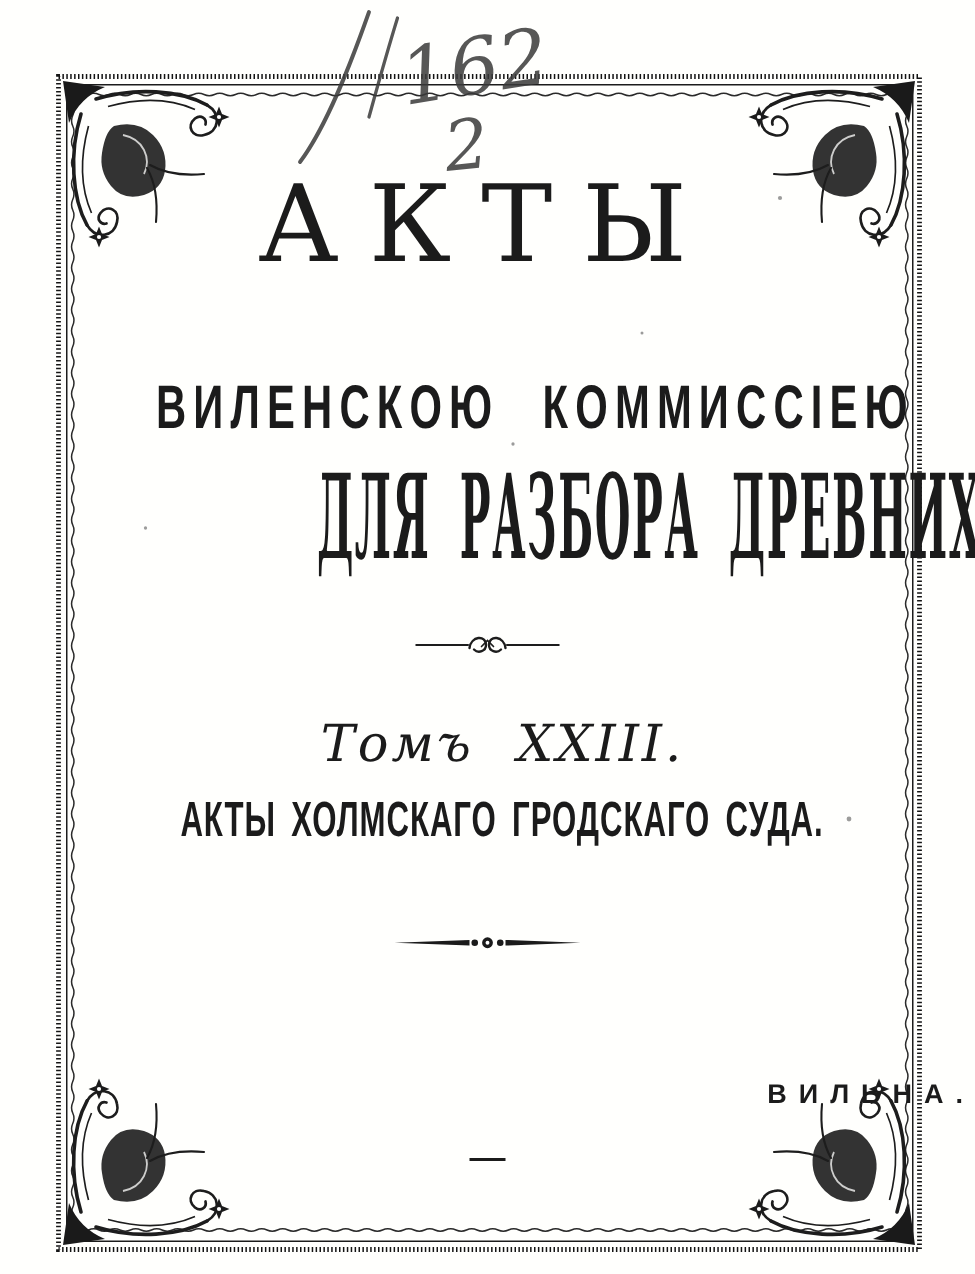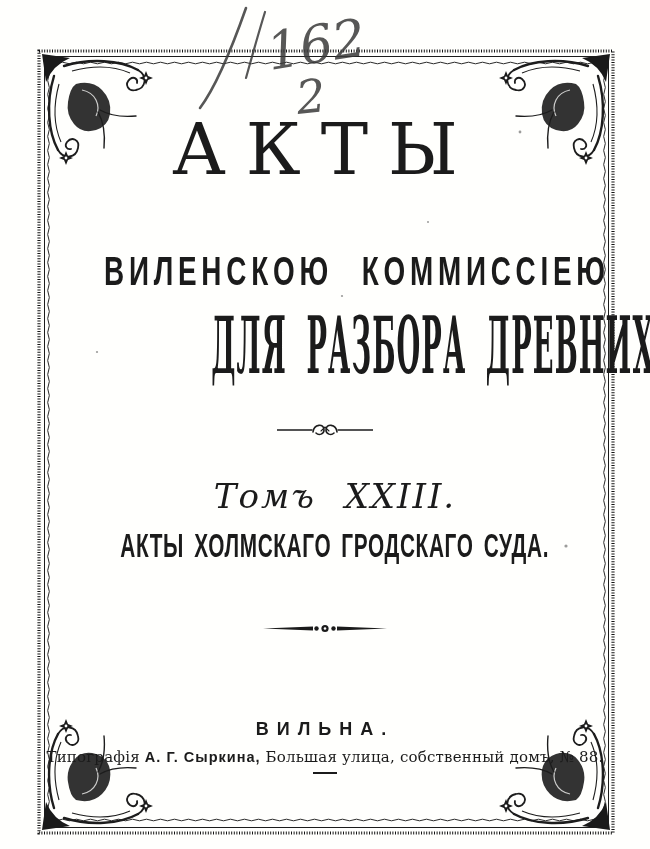--- a/index.html
+++ b/index.html
@@ -37,21 +37,21 @@
     letter-spacing:2px;word-spacing:16px;padding-left:20px;
   }
   .series{
     top:529px;font-family:"Liberation Sans",sans-serif;font-weight:bold;
     font-size:33px;line-height:1;letter-spacing:1px;word-spacing:6px;
     transform:scaleX(.63);transform-origin:50% 50%;
   }
   .divider2{position:absolute;left:50%;top:622px;margin-left:-62px;z-index:2;}
   .city{
     top:719px;font-family:"Liberation Sans",sans-serif;font-weight:bold;
-    font-size:18px;letter-spacing:8px;
+    font-size:18px;letter-spacing:8px;text-align:right;
   }
   .imprint{
     top:748px;font-size:15px;letter-spacing:.2px;
   }
   .imprint .printer{
     font-family:"Liberation Sans",sans-serif;font-weight:bold;font-size:14.5px;
     letter-spacing:1px;
   }
   .small-dash{
     position:absolute;left:50%;top:772px;margin-left:-12px;width:24px;height:0;
@@ -154,22 +154,17 @@
     <circle cx="62" cy="6.5" r="3.6" fill="#1b1b1b"></circle>
     <circle cx="53.5" cy="6.5" r="2.2" fill="#1b1b1b"></circle>
     <circle cx="70.5" cy="6.5" r="2.2" fill="#1b1b1b"></circle>
     <circle cx="47" cy="6.5" r="1.3" fill="#1b1b1b"></circle>
     <circle cx="77" cy="6.5" r="1.3" fill="#1b1b1b"></circle>
     <circle cx="62" cy="6.5" r="1.3" fill="#ffffff"></circle>
   </svg>
 
   <div class="abs txt city">ВИЛЬНА.</div>
 
-  <div class="abs txt imprint">
-    <span>Типографія</span>
-    <span class="printer">А. Г. Сыркина,</span>
-    <span>Большая улица, собственный домъ, № 88.</span>
-  </div>
 
   <div class="small-dash"></div>
 
 
 </div>
 
 </body></html>

